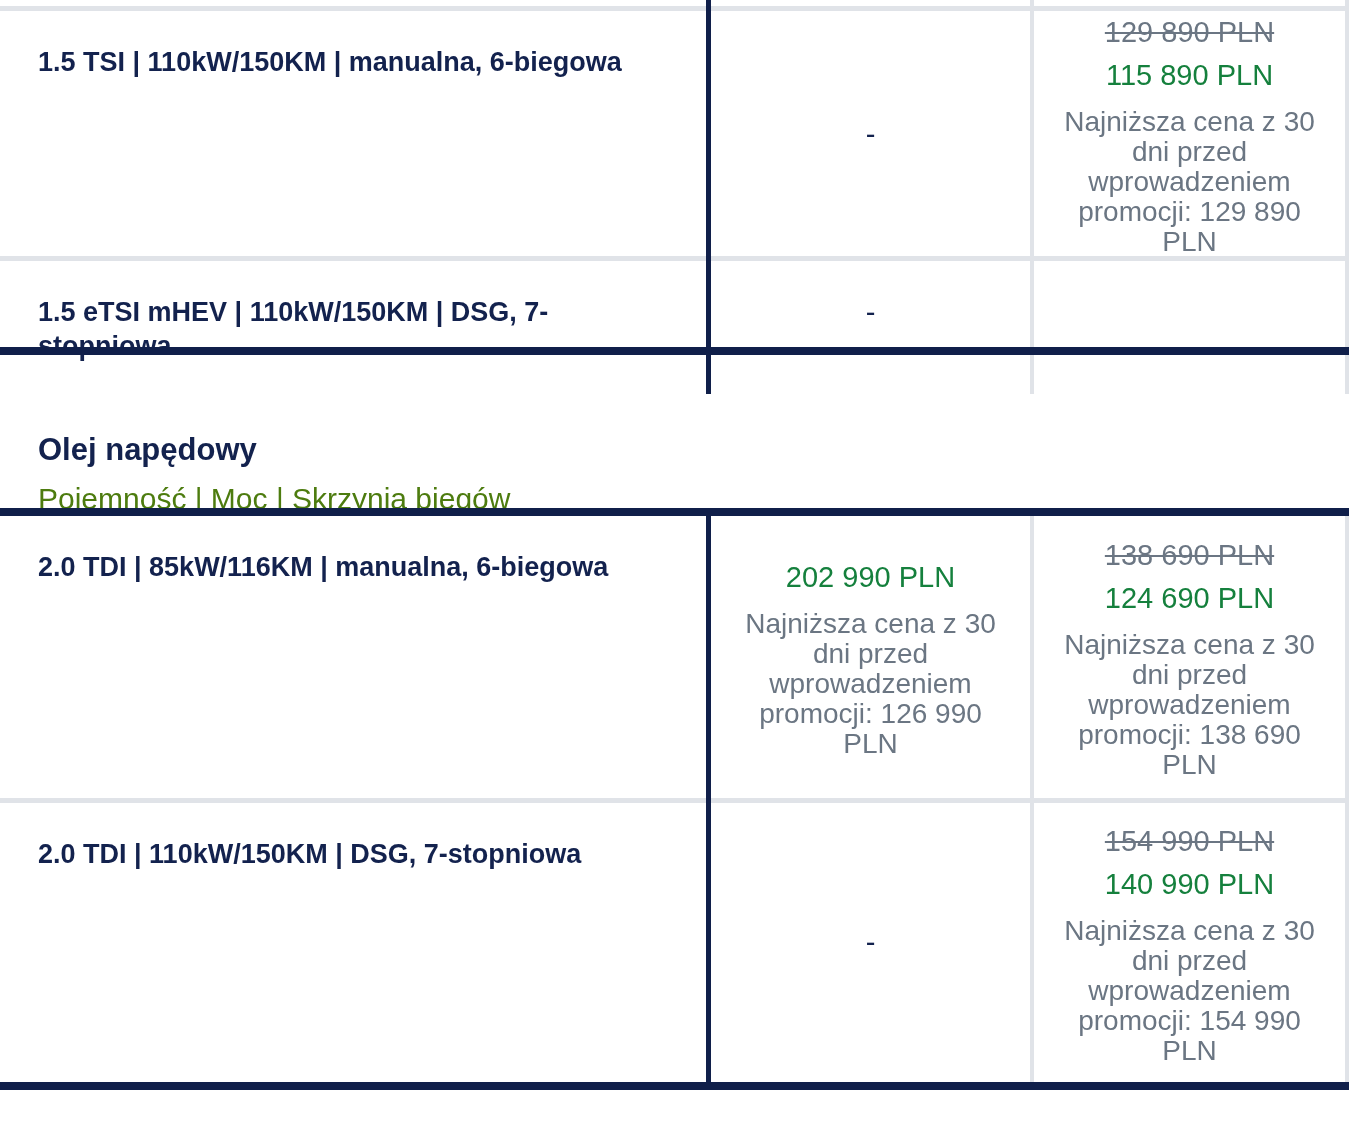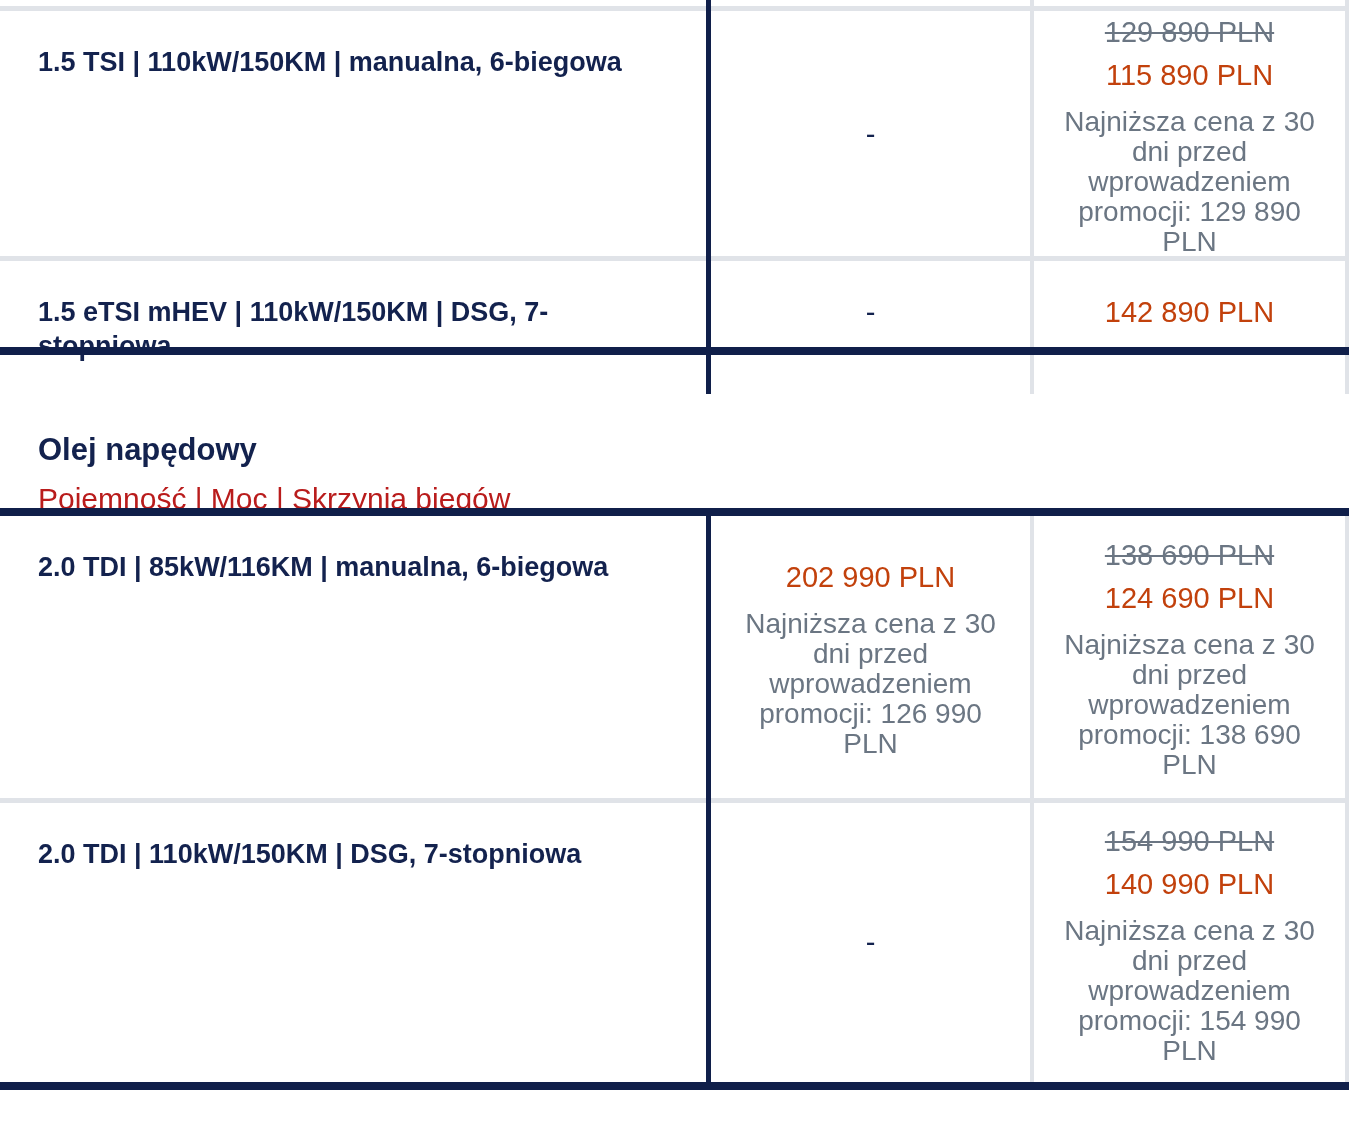--- a/index.html
+++ b/index.html
@@ -23,26 +23,26 @@
   .cell-label {
     padding:35px 34px 0 38px;
     font-weight:bold; font-size:27px; line-height:1.25; color:#13224e;
   }
   .cell-price {
     display:flex; flex-direction:column; align-items:center; justify-content:center;
     text-align:center;
   }
   .dash { font-size:29px; color:#13224e; line-height:1; }
   .old-price { font-size:29px; line-height:42px; color:#6b7683; text-decoration:line-through; }
-  .promo-price { font-size:29px; line-height:44px; color:#c2410c; }
+  .promo-price { font-size:29px; line-height:44px; color:#15803d; }
   .note { width:252px; margin-top:10px; font-size:28px; line-height:30px; color:#6b7683; }
   
   .section { height:114px; padding:38px 7px 0 38px; }
   .section-title { font-size:31px; font-weight:bold; color:#13224e; margin-bottom:14px; }
-  .section-subtitle { font-size:30px; font-weight:normal; color:#b91c1c; }
+  .section-subtitle { font-size:30px; font-weight:normal; color:#4d7c0f; }
 </style>
 </head>
 <body>
 
 <div class="page">
 
   <div class="ptable" style="height:394px;">
     <div class="row row-sliver"></div>
     <div class="hsep"></div>
 
@@ -57,23 +57,20 @@
         <span class="note">Najniższa cena z 30 dni przed wprowadzeniem promocji: 129 890 PLN</span>
       </div>
     </div>
 
     <div class="hsep"></div>
 
     <div class="row" style="height:86px;">
       <div class="cell-label">1.5 eTSI mHEV | 110kW/150KM | DSG, 7-stopniowa</div>
       <div class="cell-price">
         <span class="dash">-</span>
-      </div>
-      <div class="cell-price">
-        <span class="promo-price">142 890 PLN</span>
       </div>
     </div>
 
     <div class="navy-bar"></div>
 
     <div class="vline vline-navy"></div>
     <div class="vline vline-gray-mid"></div>
     <div class="vline vline-gray-right"></div>
   </div>
 

